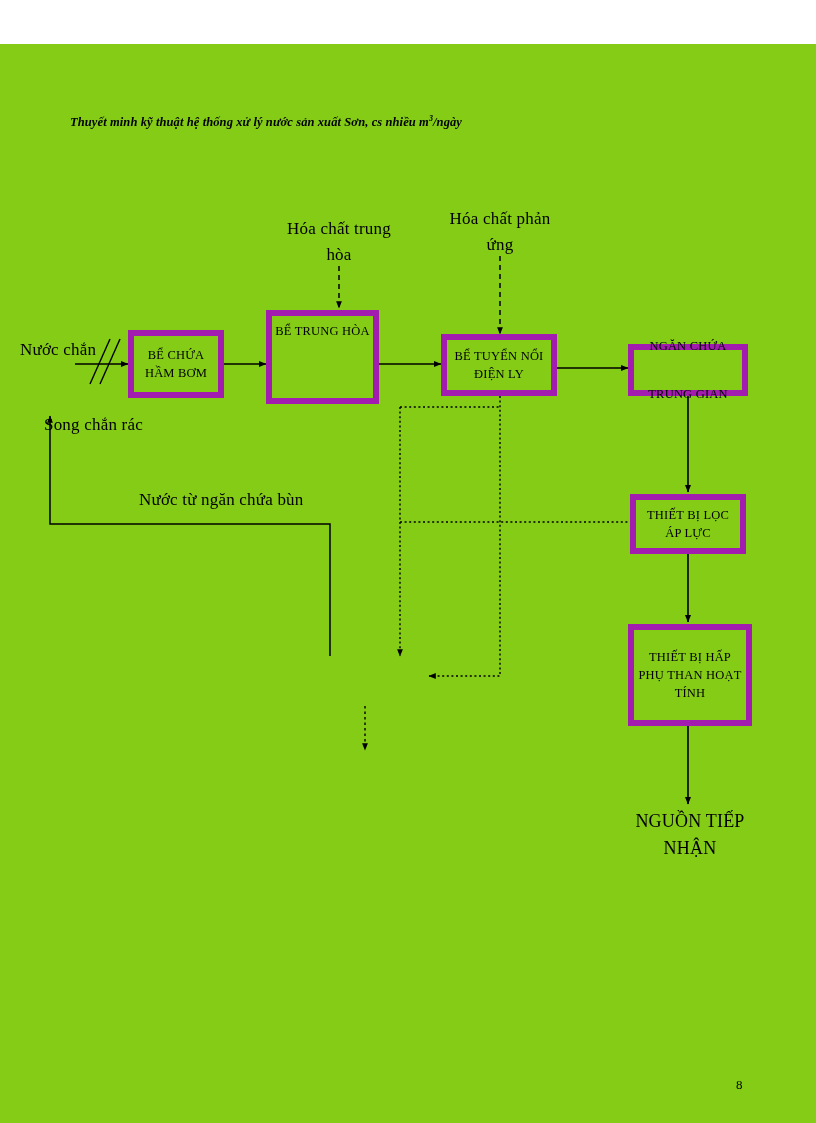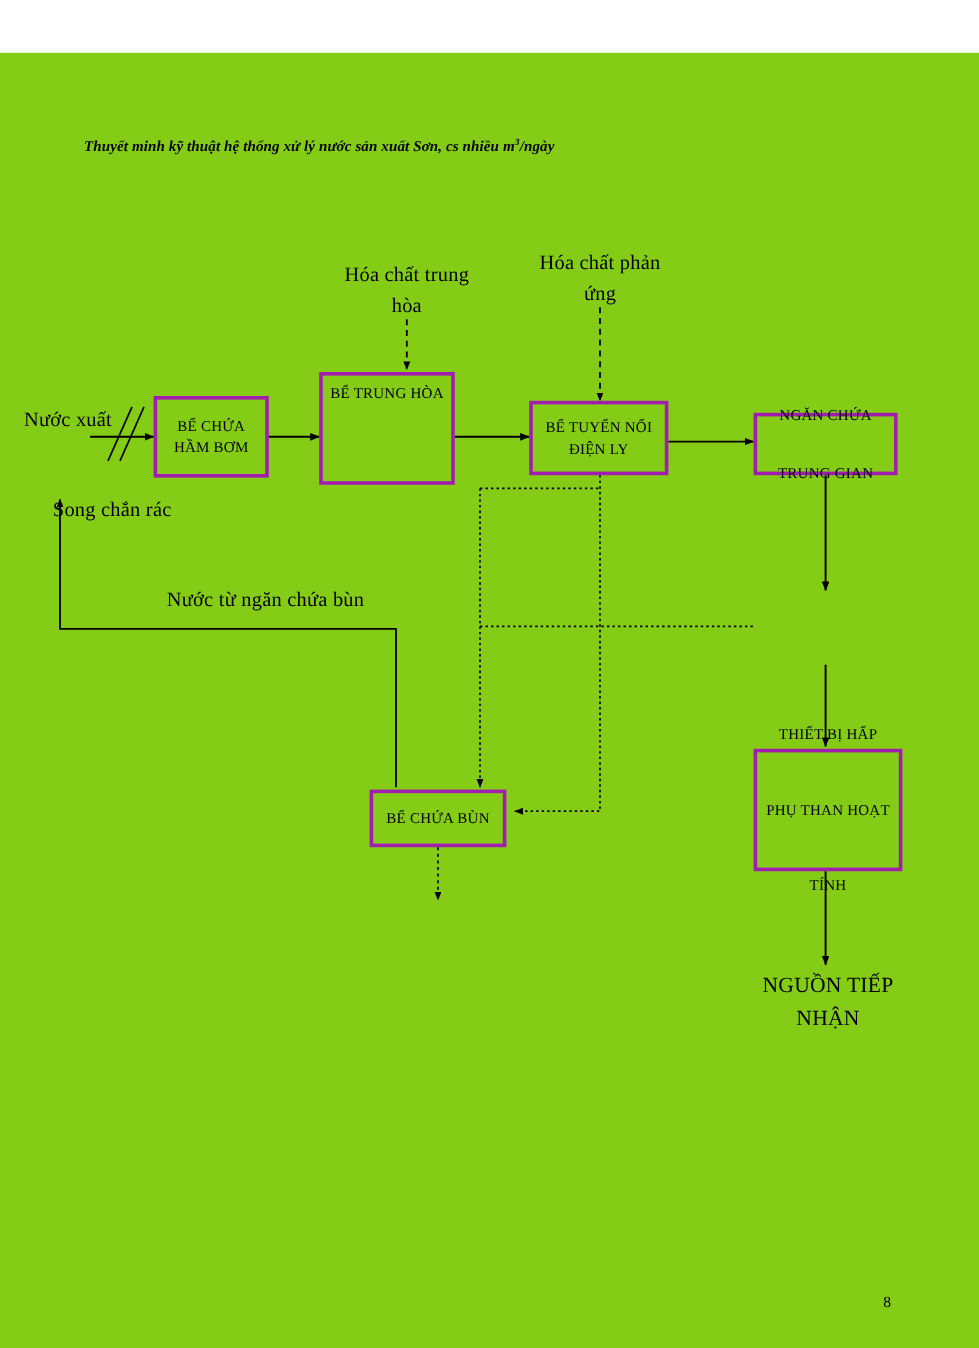--- a/index.html
+++ b/index.html
@@ -47,21 +47,21 @@
   #diagram {
     position: absolute;
     left: 0;
     top: 0;
     width: 816px;
     height: 1123px;
   }
   
   .node {
     position: absolute;
-    border: 3px solid #a21caf;
+    border: 6px solid #a21caf;
     box-sizing: border-box;
     display: flex;
     flex-direction: column;
     align-items: center;
     font-family: "Liberation Serif", serif;
     font-size: 12.5px;
     line-height: 1.45;
     text-align: center;
     letter-spacing: 0.2px;
     background: transparent;
@@ -155,34 +155,35 @@
   <div class="node center" style="left:441px; top:290px; width:116px; height:62px;">
     <span>BỂ TUYỂN NỔI</span>
     <span>ĐIỆN LY</span>
   </div>
 
   <div class="node center" style="left:628px; top:300px; width:120px; height:52px;gap:30px;">
     <span>NGĂN CHỨA</span>
     <span>TRUNG GIAN</span>
   </div>
 
-
-  <div class="node center" style="left:628px; top:580px; width:124px; height:102px;gap:45px;">
+  <div class="node center" style="left:630px; top:450px; width:116px; height:60px;">
+    <span>THIẾT BỊ LỌC</span>
+    <span>ÁP LỰC</span>
+  </div>
+
+  <div class="node center" style="left:628px; top:580px; width:124px; height:102px;">
     <span>THIẾT BỊ HẤP</span>
     <span>PHỤ THAN HOẠT</span>
     <span>TÍNH</span>
   </div>
 
-  <div class="node center" style="left:308px; top:614px; width:114px; height:48px;">
-    <span>BỂ CHỨA BÙN</span>
-  </div>
 
 
   <div class="label left-align" style="left:20px; top:293px;">
-    <span>Nước xuất</span>
+    <span>Nước chắn</span>
   </div>
 
   <div class="label left-align" style="left:44px; top:368px;">
     <span>Song chắn rác</span>
   </div>
 
   <div class="label" style="left:279px; top:172px; width:120px;">
     <span>Hóa chất trung</span>
     <span>hòa</span>
   </div>

